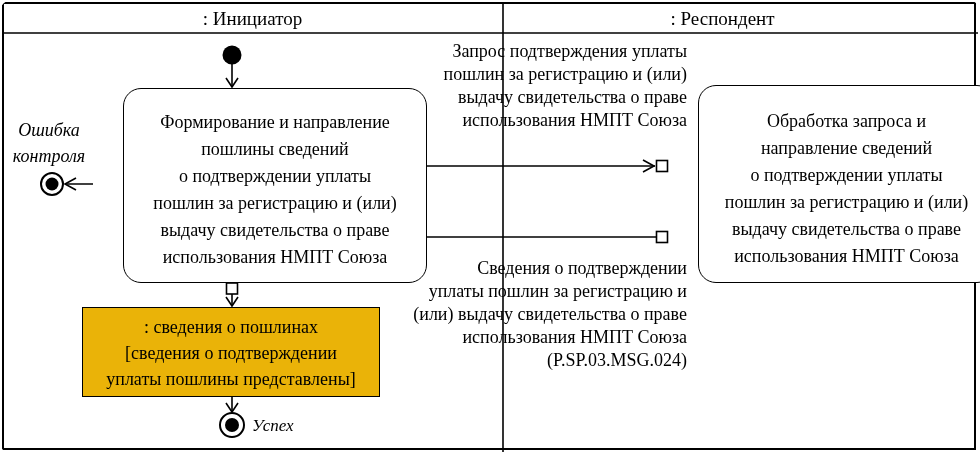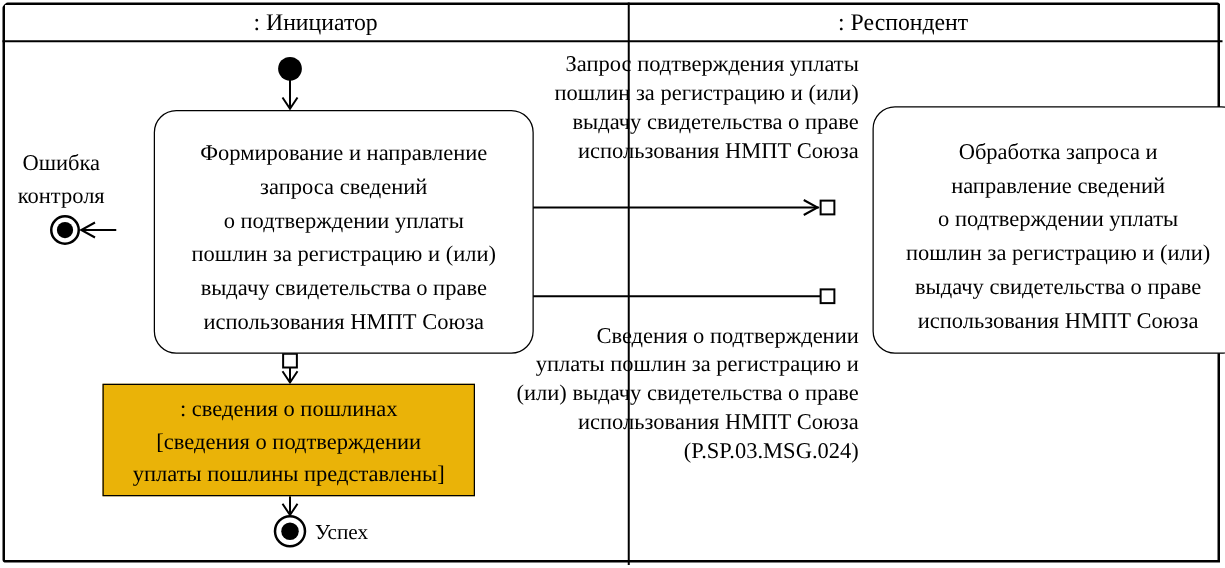--- a/index.html
+++ b/index.html
@@ -34,21 +34,21 @@
     text-align:center;font-size:18px;line-height:26px;padding-top:6px;
   }
   .msg{
     position:absolute;width:310px;text-align:right;
     font-size:18px;line-height:23px;
   }
   .msg .ln{white-space:nowrap;}
   .msg-top{left:377px;top:40px;}
   .msg-bottom{left:377px;top:257px;}
   .side-label{
-    position:absolute;text-align:center;font-size:18px;line-height:26px;
+    position:absolute;text-align:center;font-size:18px;line-height:26px;font-style:italic;
   }
   .error-label{left:3px;top:117px;width:92px;}
   .success-label{left:252px;top:413px;width:80px;text-align:left;font-size:17px;line-height:25px;}
 </style>
 </head>
 <body>
 
 <div class="stage">
 
   <div class="frame"></div>
@@ -103,21 +103,21 @@
       <circle cx="232" cy="425" r="12" stroke-width="2"></circle>
       <circle cx="232" cy="425" r="7" fill="#000" stroke="none"></circle>
     </g>
   </svg>
 
   <div class="lane-header left">: Инициатор</div>
   <div class="lane-header right">: Респондент</div>
 
   <div class="activity-box box-left">
     <div class="ln">Формирование и направление</div>
-    <div class="ln">запроса сведений</div>
+    <div class="ln">пошлины сведений</div>
     <div class="ln">о подтверждении уплаты</div>
     <div class="ln">пошлин за регистрацию и (или)</div>
     <div class="ln">выдачу свидетельства о праве</div>
     <div class="ln">использования НМПТ Союза</div>
   </div>
 
   <div class="activity-box box-right">
     <div class="ln">Обработка запроса и</div>
     <div class="ln">направление сведений</div>
     <div class="ln">о подтверждении уплаты</div>

